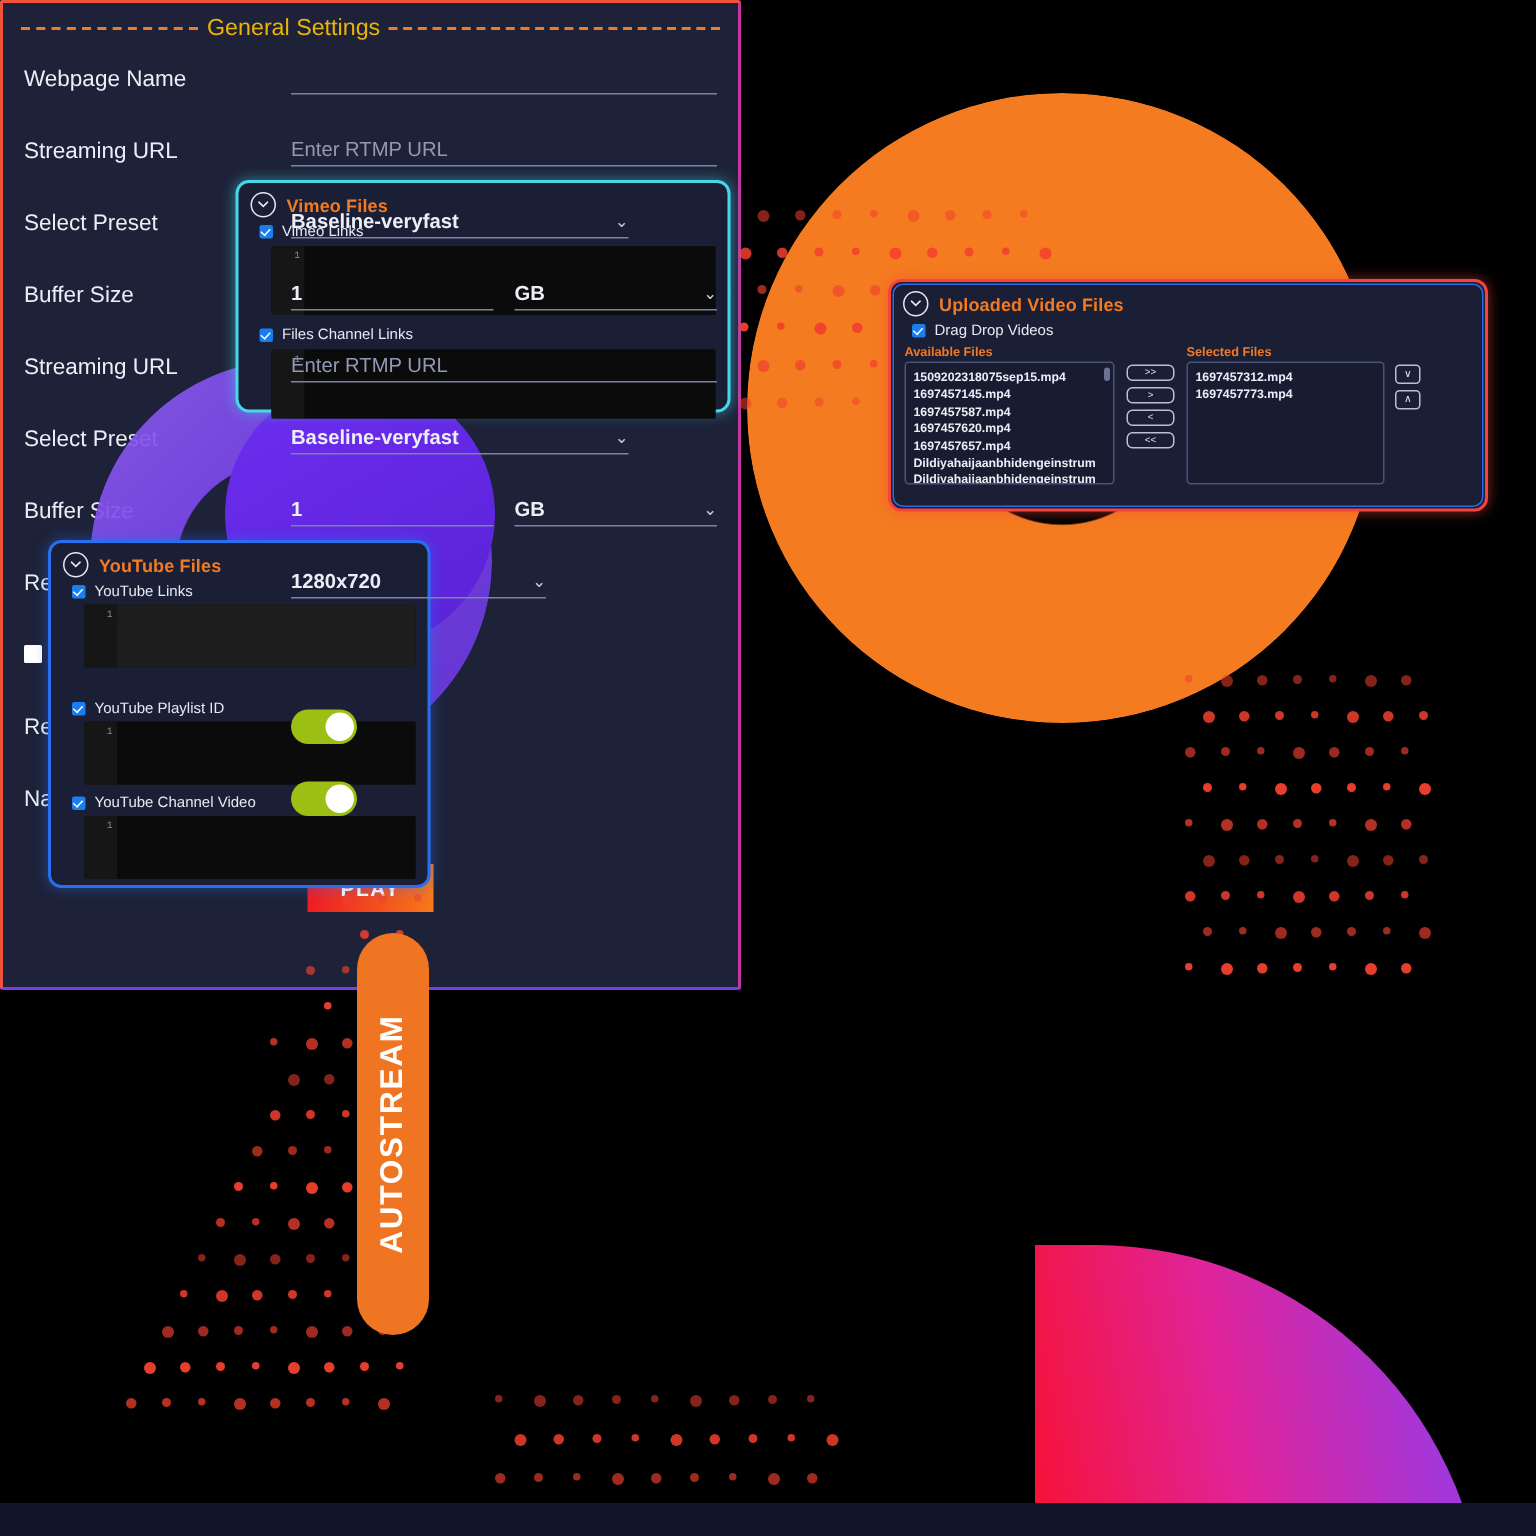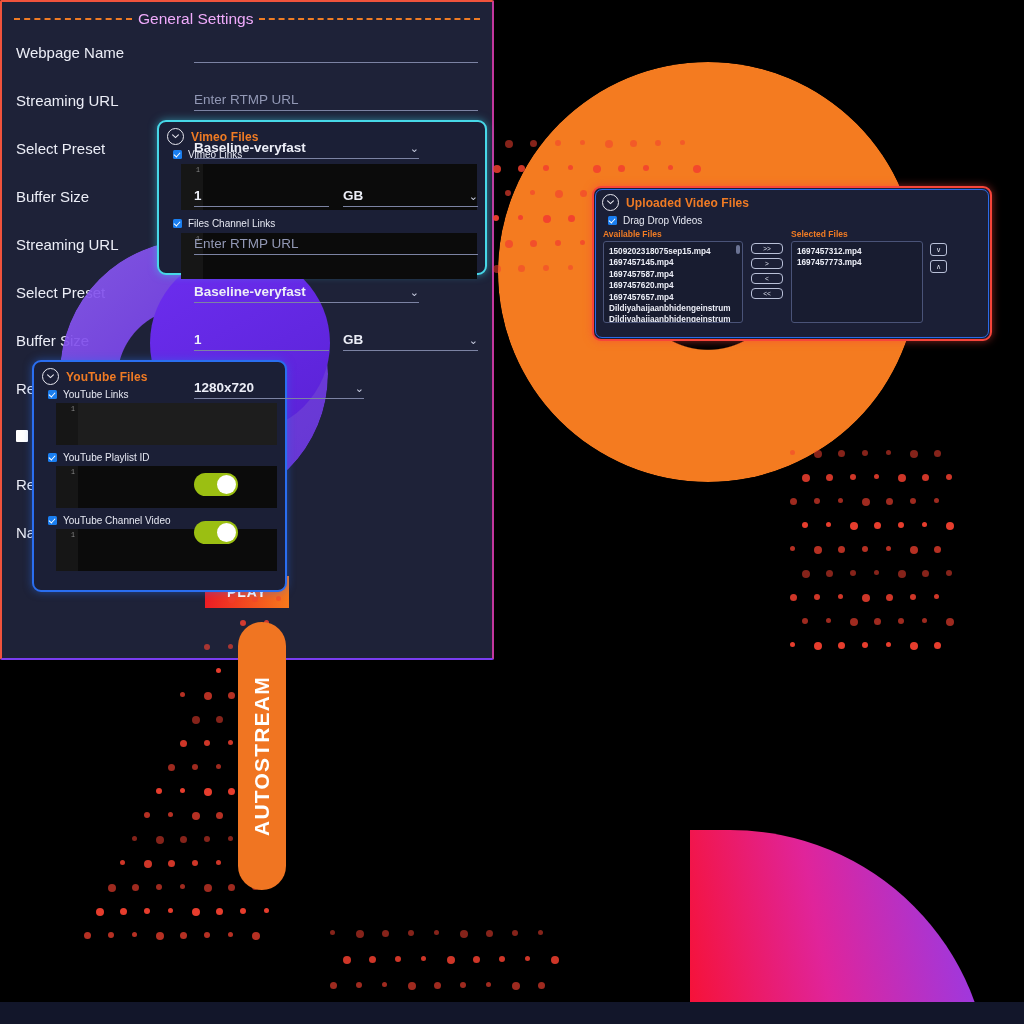--- a/index.html
+++ b/index.html
@@ -89,21 +89,21 @@
 
   
   #general-panel{left:288px;top:258px;width:494px;height:660px;background:#1e2238;
     border-radius:2px;box-sizing:border-box;
     border-left:2px solid #f0533c;border-top:2px solid #f0533c;
     border-right:2px solid #c3379e;
     border-bottom:2px solid #7a3df0;}
   #gs-title-row{display:flex;align-items:center;gap:6px;padding:8px 12px 0 12px;height:26px;box-sizing:border-box;}
   .dash{flex:1;height:0;border-top:2px dashed #f07b24;}
   .dash.short{flex:0 0 118px;}
-  #gs-title{color:#f0abfc;font-size:15.5px;white-space:nowrap;}
+  #gs-title{color:#eab308;font-size:15.5px;white-space:nowrap;}
   .frow{display:flex;align-items:center;padding:0 14px;height:48px;}
   .flabel{width:178px;color:#eceef7;font-size:15px;}
   .finput{flex:1;position:relative;}
   .uline{border-bottom:1px solid #7c83a3;padding-bottom:3px;min-height:18px;display:flex;align-items:flex-end;}
   .val{color:#eceef7;font-size:13.5px;font-weight:bold;}
   .ph{color:#9298b5;font-size:13.5px;}
   .sel{display:flex;align-items:flex-end;justify-content:space-between;}
   .chev{color:#c8cde0;font-size:11px;line-height:11px;padding-bottom:1px;}
   .unit{width:64px;margin-left:14px;}
   .cbrow2{display:flex;align-items:center;gap:10px;padding:0 14px;height:48px;}
@@ -398,21 +398,21 @@
       <span class="panel-title">YouTube Files</span>
     </div>
     <div class="cb-row">
       <span class="cb"></span>
       <span class="cb-lbl">YouTube Links</span>
     </div>
     <div class="codebox light">
       <div class="gutter">1</div>
       <div class="codearea"></div>
     </div>
-    <div class="cb-row" style="padding-top:7px">
+    <div class="cb-row" style="padding-top:22px">
       <span class="cb"></span>
       <span class="cb-lbl">YouTube Playlist ID</span>
     </div>
     <div class="codebox">
       <div class="gutter">1</div>
       <div class="codearea"></div>
     </div>
     <div class="cb-row" style="padding-top:7px">
       <span class="cb"></span>
       <span class="cb-lbl">YouTube Channel Video</span>

